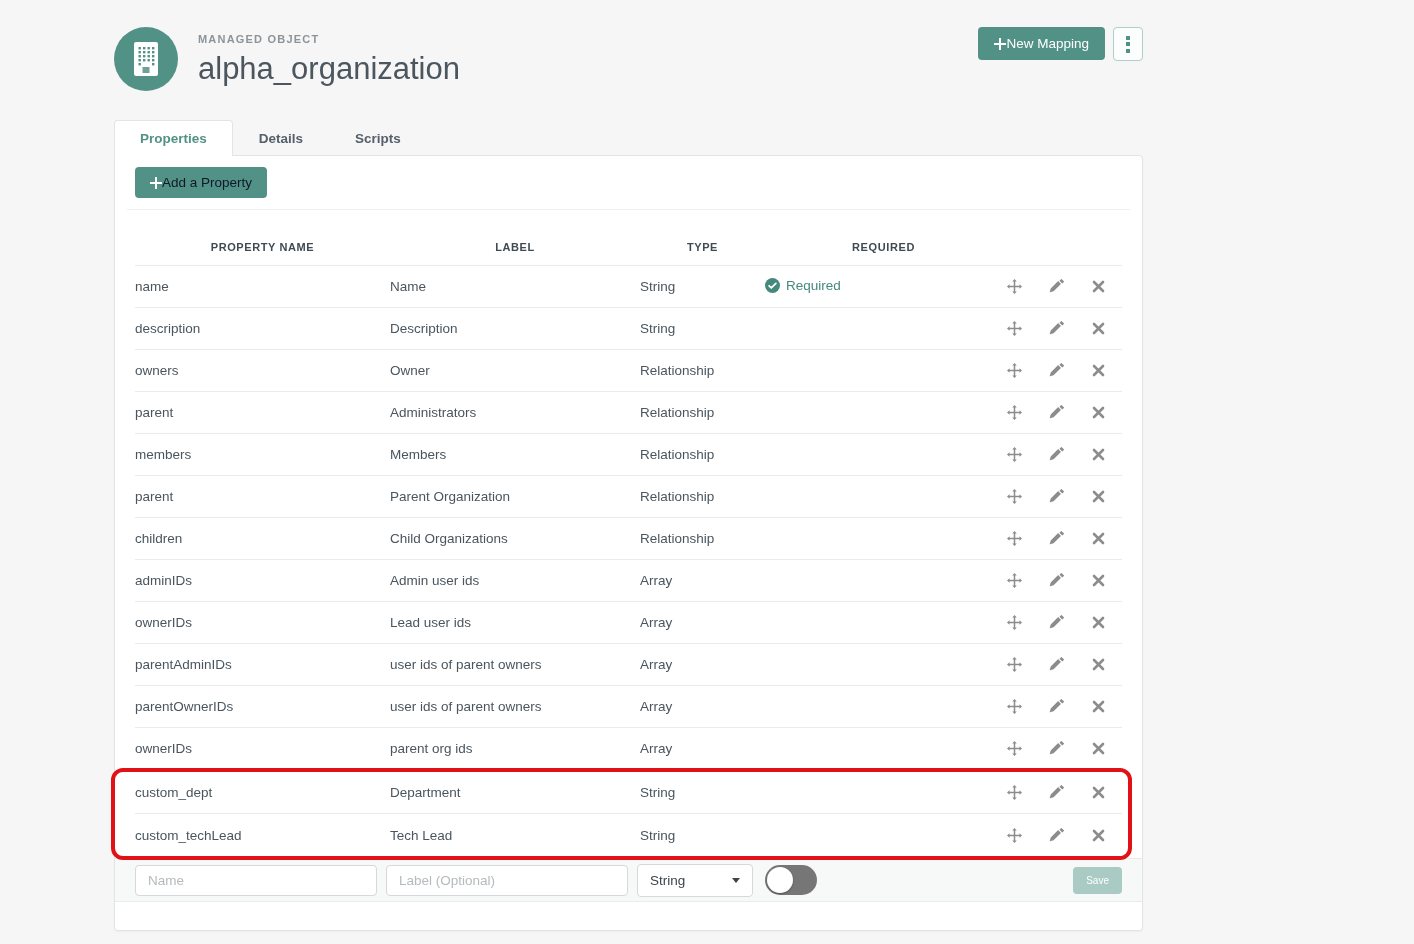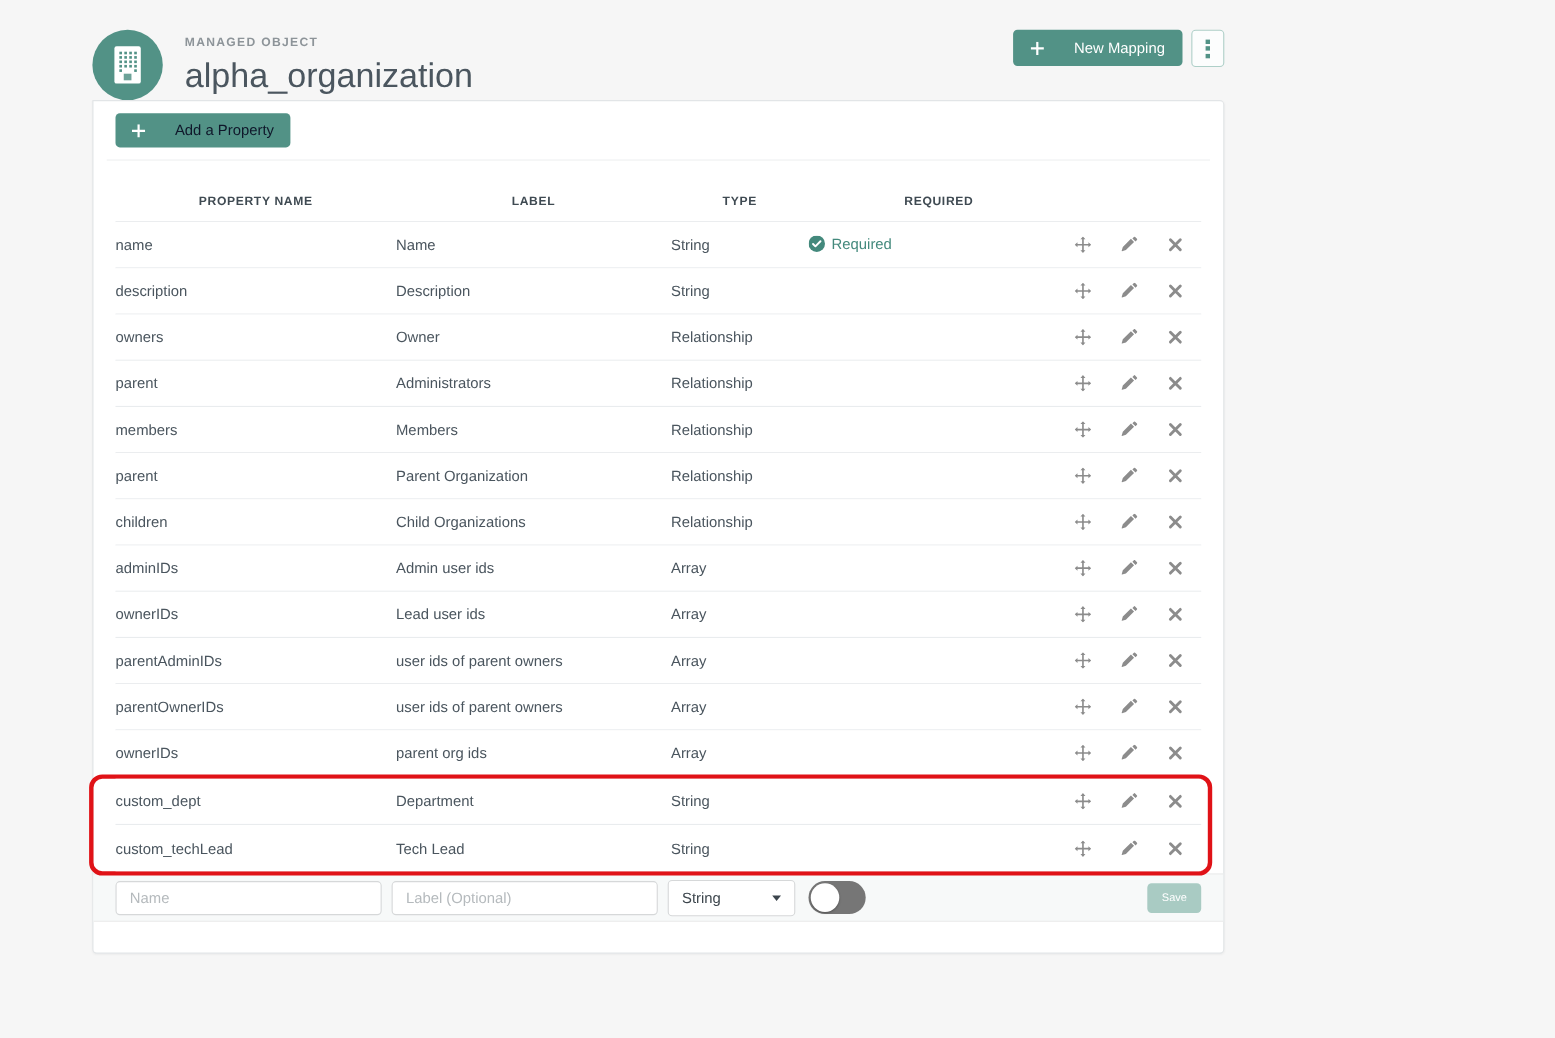--- a/index.html
+++ b/index.html
@@ -13,37 +13,37 @@
     --icon-gray:#8c8c8c;
     --red:#e01217;
   }
   *{margin:0;padding:0;box-sizing:border-box;}
   html,body{width:1414px;height:944px;overflow:hidden;}
   body{
     background:var(--page-bg);
     font-family:"Liberation Sans","DejaVu Sans",sans-serif;
     color:var(--text-dark);
   }
-  .container{width:1029px;margin-left:84px;}
+  .container{width:1029px;margin-left:114px;}
 
   
   .page-header{display:flex;justify-content:space-between;align-items:flex-start;padding-top:27px;}
   .header-left{display:flex;align-items:center;}
   .avatar{
     width:64px;height:64px;border-radius:50%;background:var(--accent);
     display:flex;align-items:center;justify-content:center;flex-shrink:0;
   }
   .header-titles{margin-left:20px;}
   .kicker{font-size:11px;font-weight:bold;letter-spacing:1.2px;color:#8d9499;margin-top:2px;}
   .page-title{font-size:31px;font-weight:300;color:#4b565f;margin-top:6px;}
   .header-actions{display:flex;align-items:flex-start;gap:8px;padding-top:0;}
   .btn{
     border:none;border-radius:4px;cursor:pointer;
     font-family:inherit;font-size:13.5px;
-    display:inline-flex;align-items:center;gap:27px;
+    display:inline-flex;align-items:center;gap:0;
   }
   .btn-primary{background:var(--accent);color:#fff;padding:9px 16px;}
   .btn-kebab{
     background:#fcfdfd;border:1px solid #aecfc8;border-radius:4px;
     width:30px;height:34px;display:inline-flex;flex-direction:column;
     align-items:center;justify-content:center;gap:2.5px;cursor:pointer;
   }
   .kebab-dot{width:4px;height:4px;background:var(--accent);}
 
   
@@ -176,20 +176,25 @@
         <span>New Mapping</span>
       </button>
       <button class="btn-kebab" aria-label="more options">
         <span class="kebab-dot"></span>
         <span class="kebab-dot"></span>
         <span class="kebab-dot"></span>
       </button>
     </div>
   </div>
 
+  <div class="tabs">
+    <div class="tab active">Properties</div>
+    <div class="tab">Details</div>
+    <div class="tab">Scripts</div>
+  </div>
 
   <div class="card">
 
     <div class="toolbar">
       <button class="btn btn-add">
         <span style="display:inline-flex;">
           <svg width="12" height="12" viewBox="0 0 12 12">
               <path d="M5 0h2v5h5v2H7v5H5V7H0V5h5z" fill="#fff"></path>
             </svg>
         </span>

